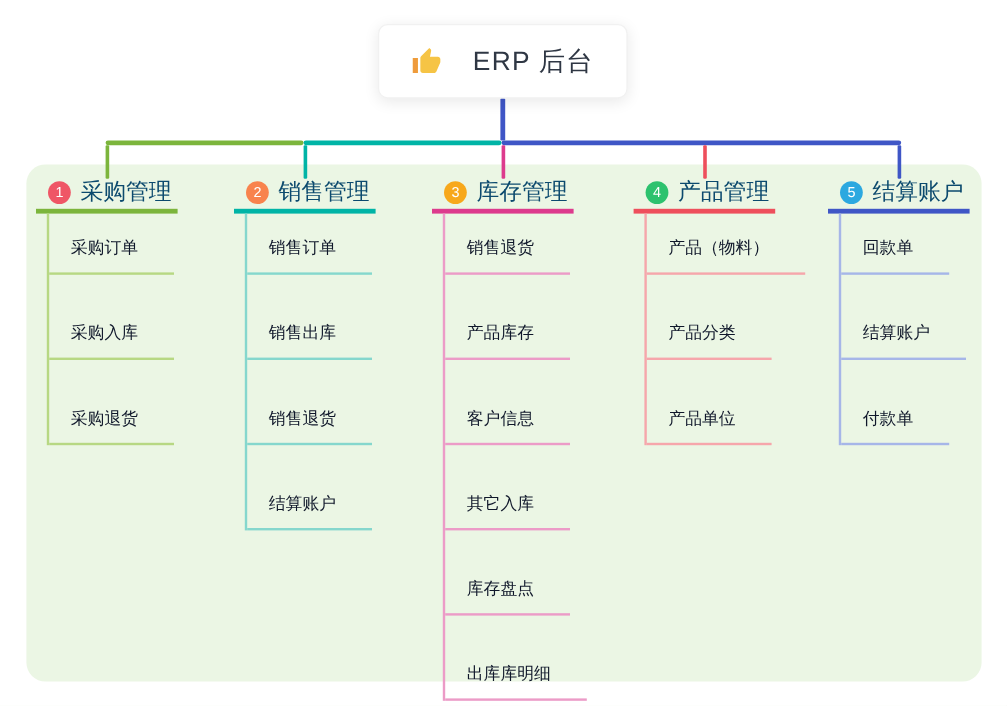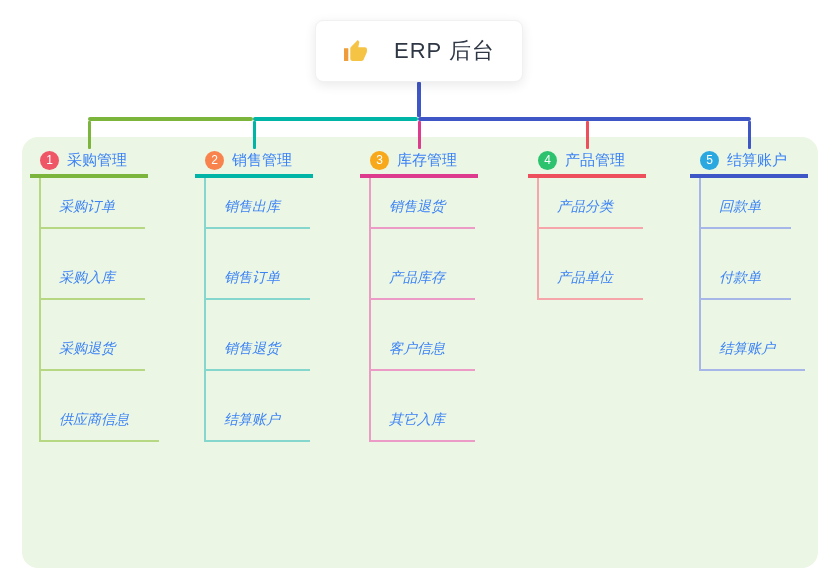--- a/index.html
+++ b/index.html
@@ -23,26 +23,26 @@
   .h-seg{position:absolute;height:4px;top:117px;border-radius:2px;}
   .v-drop{position:absolute;width:3px;top:121px;height:28px;border-radius:1px;}
   #root-line{position:absolute;width:4px;left:417px;top:82px;height:35px;border-radius:1px;}
 
   
   .branch{position:absolute;top:146px;}
   .branch-header{display:flex;align-items:center;gap:8px;width:108px;padding-left:10px;
                  height:28px;border-bottom:4px solid var(--main);cursor:default;}
   .badge{width:19px;height:19px;border-radius:50%;flex:0 0 19px;
          color:#ffffff;font-size:12px;line-height:19px;text-align:center;}
-  .branch-label{font-size:15px;color:#3b82f6;white-space:nowrap;}
+  .branch-label{font-size:19px;color:#0c4a6e;white-space:nowrap;}
   .children{margin-left:9px;border-left:2px solid var(--light);}
   .child{box-sizing:border-box;height:71px;border-bottom:2px solid var(--light);
          display:flex;align-items:flex-end;padding:0 30px 11px 18px;width:max-content;}
   .child:first-child{height:51px;}
-  .child-label{font-size:14px;color:#3b82f6;white-space:nowrap;font-style:italic;}
+  .child-label{font-size:14px;color:#0f172a;white-space:nowrap;}
 </style>
 </head>
 <body>
 
 <div id="canvas">
 
   <div id="panel"></div>
 
   <div id="connectors">
       <div class="h-seg" style="left: 88px; width: 165px; background: rgb(124, 181, 60);"></div>
@@ -76,38 +76,35 @@
   </div>
 
   <div class="child">
     <span class="child-label">采购入库</span>
   </div>
 
   <div class="child">
     <span class="child-label">采购退货</span>
   </div>
 
-  <div class="child">
-    <span class="child-label">供应商信息</span>
-  </div>
 </div>
   </div>
 
   <div class="branch" style="left: 195px; --main: #00b4a6; --light: #85d7cd;">
     <div class="branch-header">
       <span class="badge" style="background: rgb(248, 131, 77);">2</span>
       <span class="branch-label">销售管理</span>
     </div>
     <div class="children">
   <div class="child">
-    <span class="child-label">销售出库</span>
+    <span class="child-label">销售订单</span>
   </div>
 
   <div class="child">
-    <span class="child-label">销售订单</span>
+    <span class="child-label">销售出库</span>
   </div>
 
   <div class="child">
     <span class="child-label">销售退货</span>
   </div>
 
   <div class="child">
     <span class="child-label">结算账户</span>
   </div>
 </div>
@@ -129,30 +126,39 @@
 
   <div class="child">
     <span class="child-label">客户信息</span>
   </div>
 
   <div class="child">
     <span class="child-label">其它入库</span>
   </div>
 
 
+  <div class="child">
+    <span class="child-label">库存盘点</span>
+  </div>
 
+  <div class="child">
+    <span class="child-label">出库库明细</span>
+  </div>
 </div>
   </div>
 
   <div class="branch" style="left: 528px; --main: #ee4f5c; --light: #f6a6ab;">
     <div class="branch-header">
       <span class="badge" style="background: rgb(45, 194, 110);">4</span>
       <span class="branch-label">产品管理</span>
     </div>
     <div class="children">
+  <div class="child">
+    <span class="child-label">产品（物料）</span>
+  </div>
 
   <div class="child">
     <span class="child-label">产品分类</span>
   </div>
 
   <div class="child">
     <span class="child-label">产品单位</span>
   </div>
 </div>
   </div>
@@ -161,22 +167,22 @@
     <div class="branch-header">
       <span class="badge" style="background: rgb(44, 168, 224);">5</span>
       <span class="branch-label">结算账户</span>
     </div>
     <div class="children">
   <div class="child">
     <span class="child-label">回款单</span>
   </div>
 
   <div class="child">
-    <span class="child-label">付款单</span>
+    <span class="child-label">结算账户</span>
   </div>
 
   <div class="child">
-    <span class="child-label">结算账户</span>
+    <span class="child-label">付款单</span>
   </div>
 </div>
   </div>
 </div>
 </div>
 
 </body></html>

